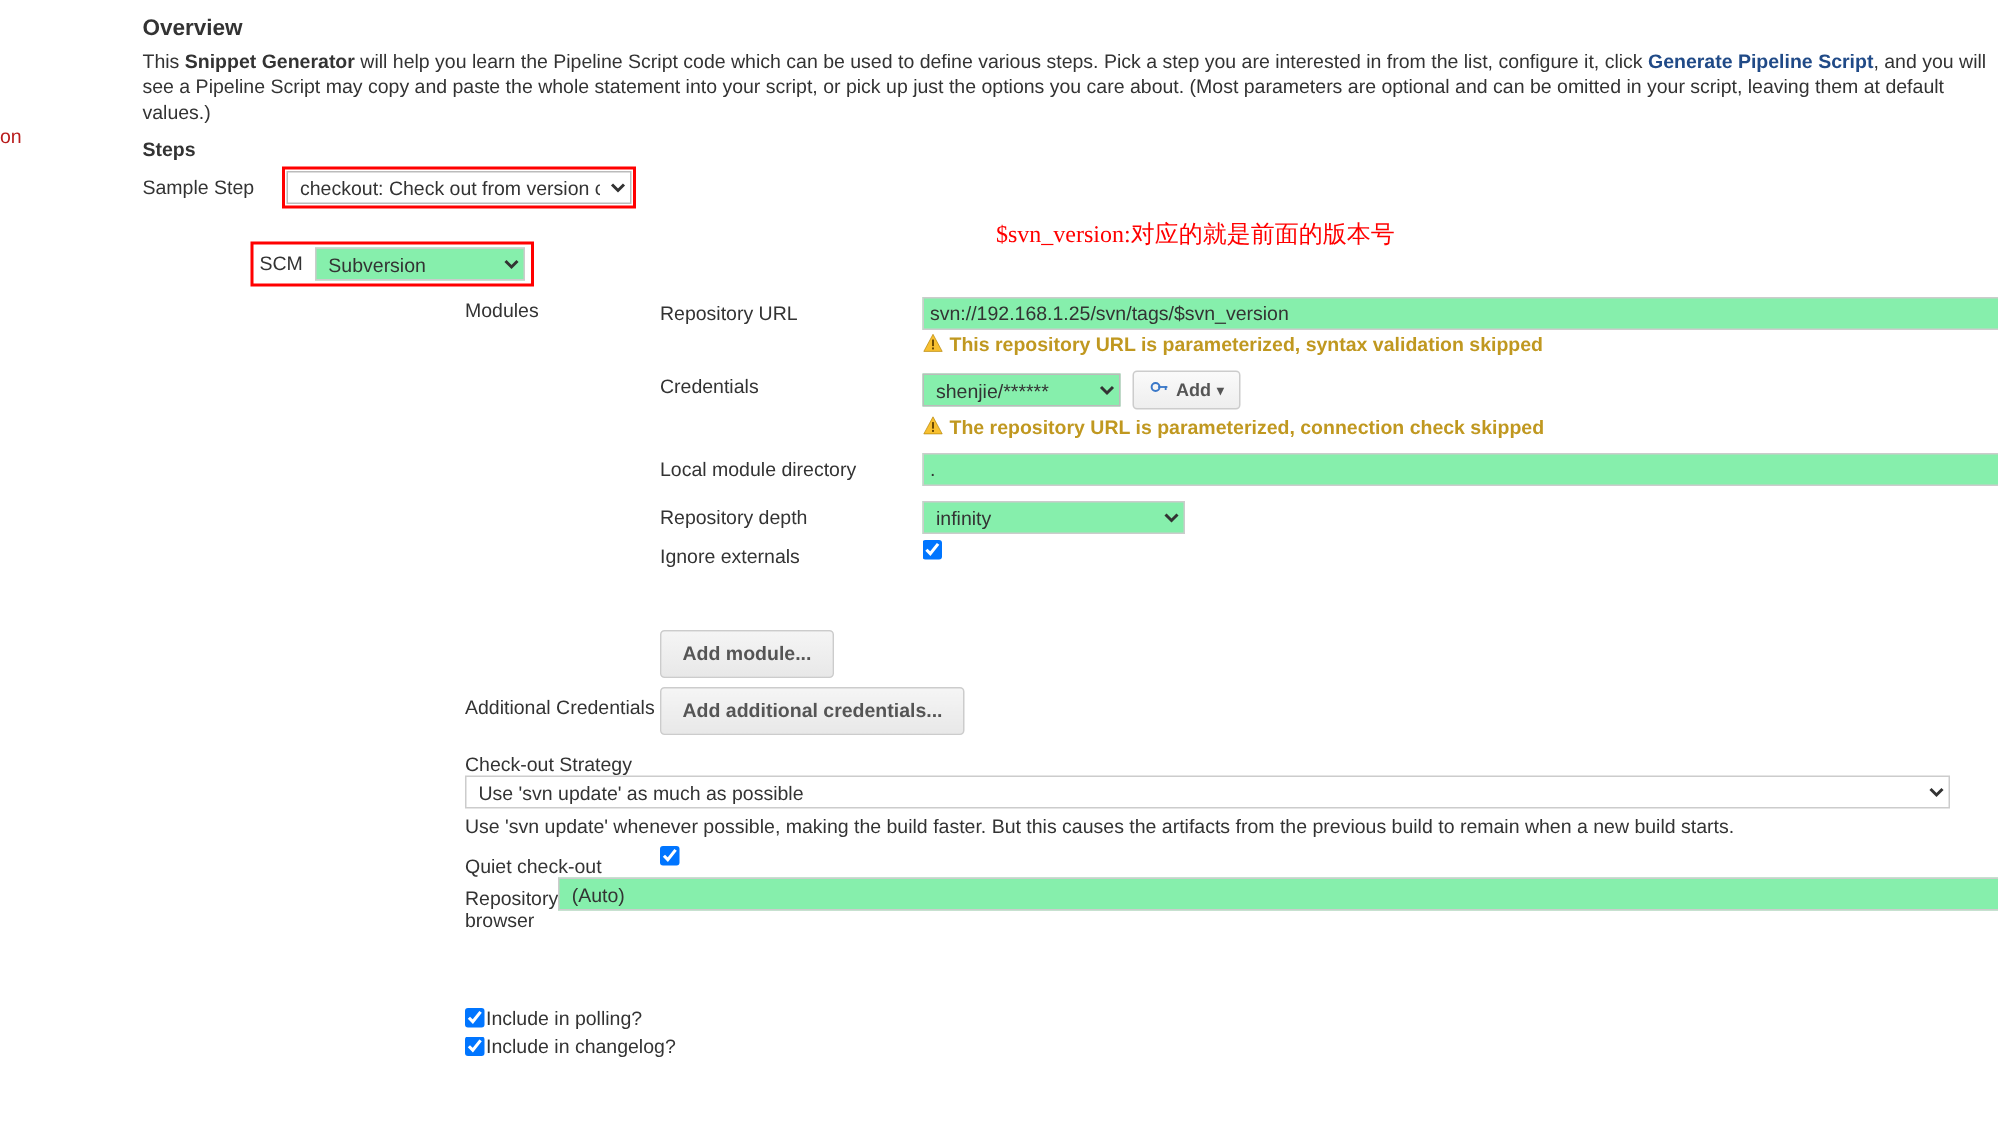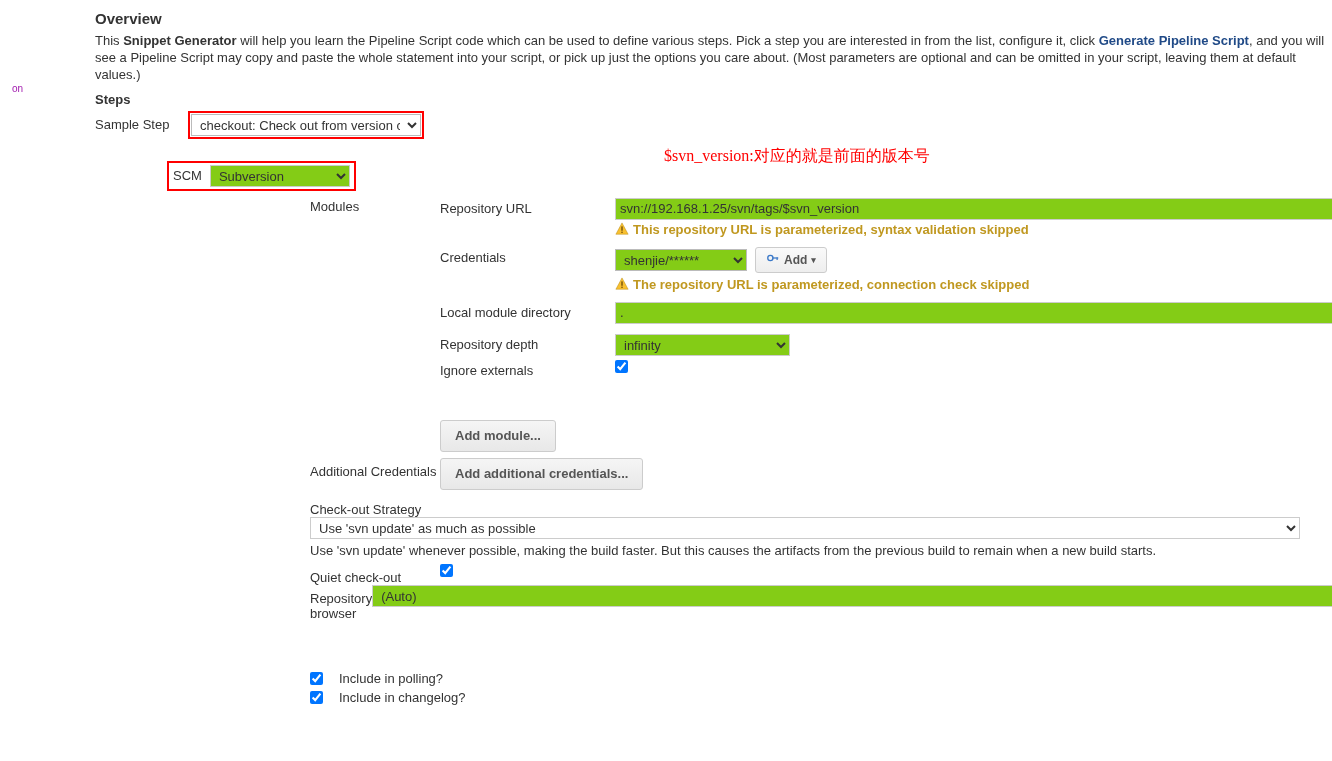--- a/index.html
+++ b/index.html
@@ -5,24 +5,24 @@
   * { box-sizing: border-box; }
   body {
     margin: 0;
     font-family: Helvetica, Arial, sans-serif;
     font-size: 13px;
     color: #333;
     background: #fff;
   }
   .leftnav-frag {
     position: absolute;
-    left: 12px;
+    left: 0;
     top: 83px;
-    font-size: 10px;
-    color: #a21caf;
+    font-size: 13px;
+    color: #b91c1c;
   }
   .content {
     margin-left: 95px;
     padding-top: 8px;
   }
   h2.section-title {
     font-size: 15px;
     font-weight: bold;
     margin: 2px 0 6px 0;
   }
@@ -56,21 +56,21 @@
   
   .redbox {
     border: 2px solid #ff0000;
     padding: 1px;
   }
   select, input[type="text"] {
     font-family: inherit;
     font-size: 13px;
     color: #333;
     border: 1px solid #ccc;
-    background: #84cc16;
+    background: #86efac;
     padding: 2px 4px;
     height: 22px;
   }
   .sample-step-select {
     width: 230px;
     border: 1px solid #bbb;
     background: #fff;
   }
   .scm-row { margin-top: 22px; margin-left: 72px; }
   .scm-select { width: 140px; }
@@ -181,21 +181,21 @@
   }
   .repo-browser-select {
     width: 990px;
   }
 
   .polling-block {
     margin-left: 215px;
     margin-top: 50px;
   }
   .polling-row {
-    display:flex; align-items:center; gap:16px; margin-bottom:4px; font-size:13px;
+    display:flex; align-items:center; gap:1px; margin-bottom:4px; font-size:13px;
   }
   .red-text {
     color: #ff0000;
     font-family: "SimSun","宋体",serif;
     font-size: 16px;
   }
   .top-anno {
     position:absolute;
     left: 664px;
     top: 146px;

